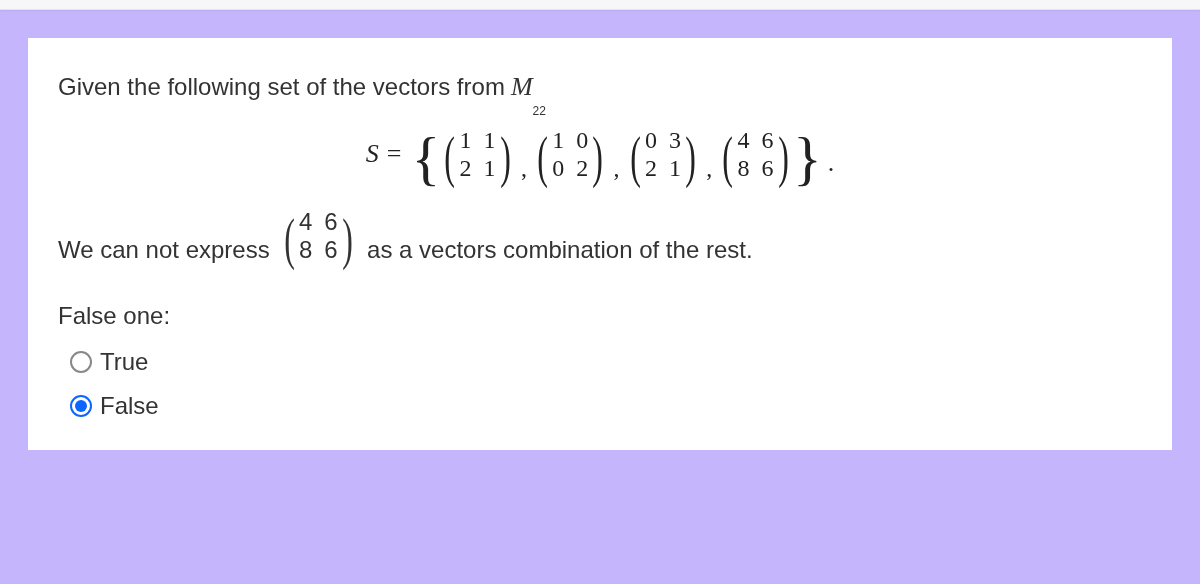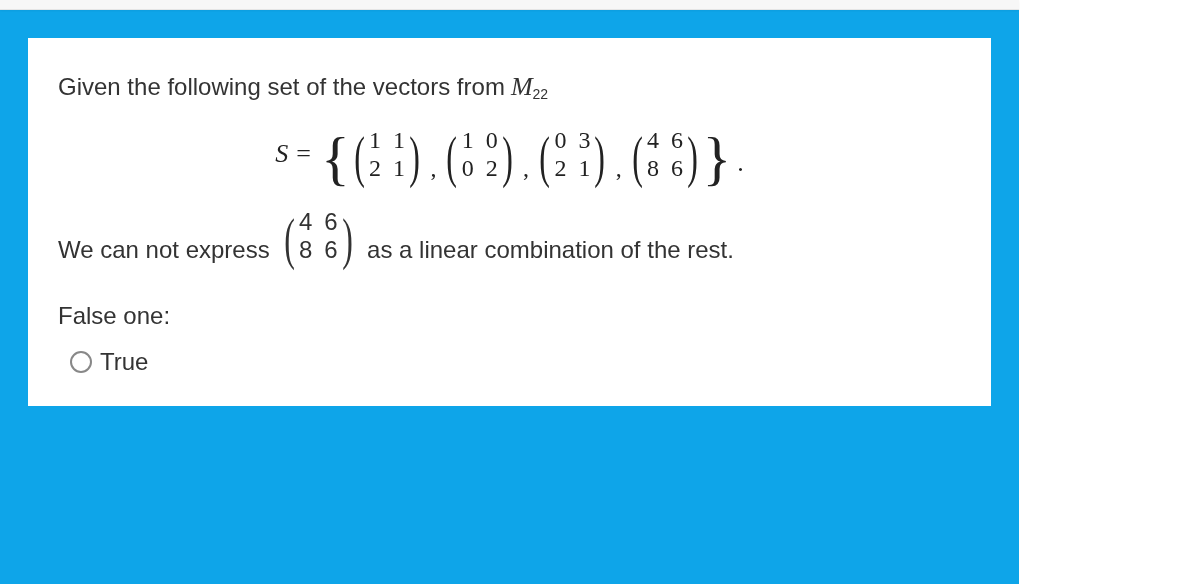--- a/index.html
+++ b/index.html
@@ -3,24 +3,24 @@
 <meta charset="utf-8">
 <style>
   * { box-sizing: border-box; }
   body {
     margin: 0;
     font-family: "Helvetica Neue", Arial, sans-serif;
     background: #fff;
     color: #222;
   }
   .page {
-    width: 1019px;
+    width: 1200px;
     height: 584px;
     position: relative;
-    background: #0ea5e9;
+    background: #c4b5fd;
   }
   .topbar {
     height: 10px;
     background: #f7f7f7;
     border-bottom: 1px solid #e5e5e5;
     box-shadow: 0 1px 2px rgba(0,0,0,0.05);
   }
   .content-card {
     margin: 28px 28px 0 28px;
     background: #fff;
@@ -34,23 +34,23 @@
     flex-wrap: wrap;
     gap: 6px;
     margin-bottom: 24px;
   }
   .mvar {
     font-style: italic;
     font-family: "Times New Roman", serif;
     font-size: 26px;
   }
   .sub {
-    font-size: 14px;
-    position: relative;
-    top: 4px;
+    font-size: 12px;
+    position: relative;
+    top: 20px;
   }
   .eq-row {
     display: flex;
     justify-content: center;
     align-items: center;
     margin-bottom: 26px;
     font-family: "Times New Roman", serif;
     font-size: 26px;
   }
   .eq-prefix {
@@ -228,26 +228,32 @@
       <span class="matrix">
           <span class="paren">(</span>
           <span class="mgrid">
             <span>4</span>
             <span>6</span>
             <span>8</span>
             <span>6</span>
           </span>
           <span class="paren">)</span>
         </span>
-      <span>as a linear combination of the rest.</span>
+      <span>as a vectors combination of the rest.</span>
     </div>
 
     <div class="prompt-label">False one:</div>
 
     <div class="options" id="options-group">
         <div class="opt">
           <span class="radio-outer"></span>
           <span>True</span>
         </div>
+        <div class="opt">
+          <span class="radio-outer selected">
+            <span class="radio-inner"></span>
+          </span>
+          <span>False</span>
+        </div>
       </div>
 
   </div>
 </div>
 
 </body></html>

